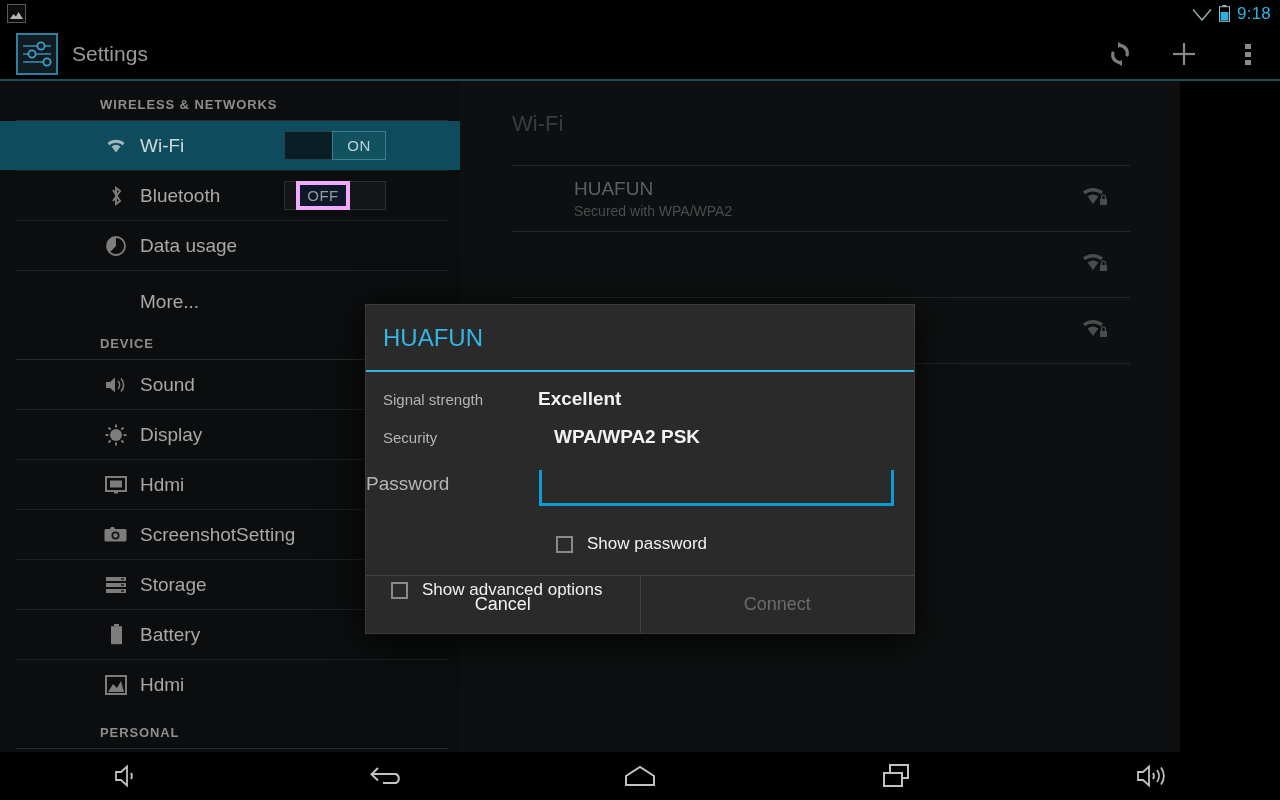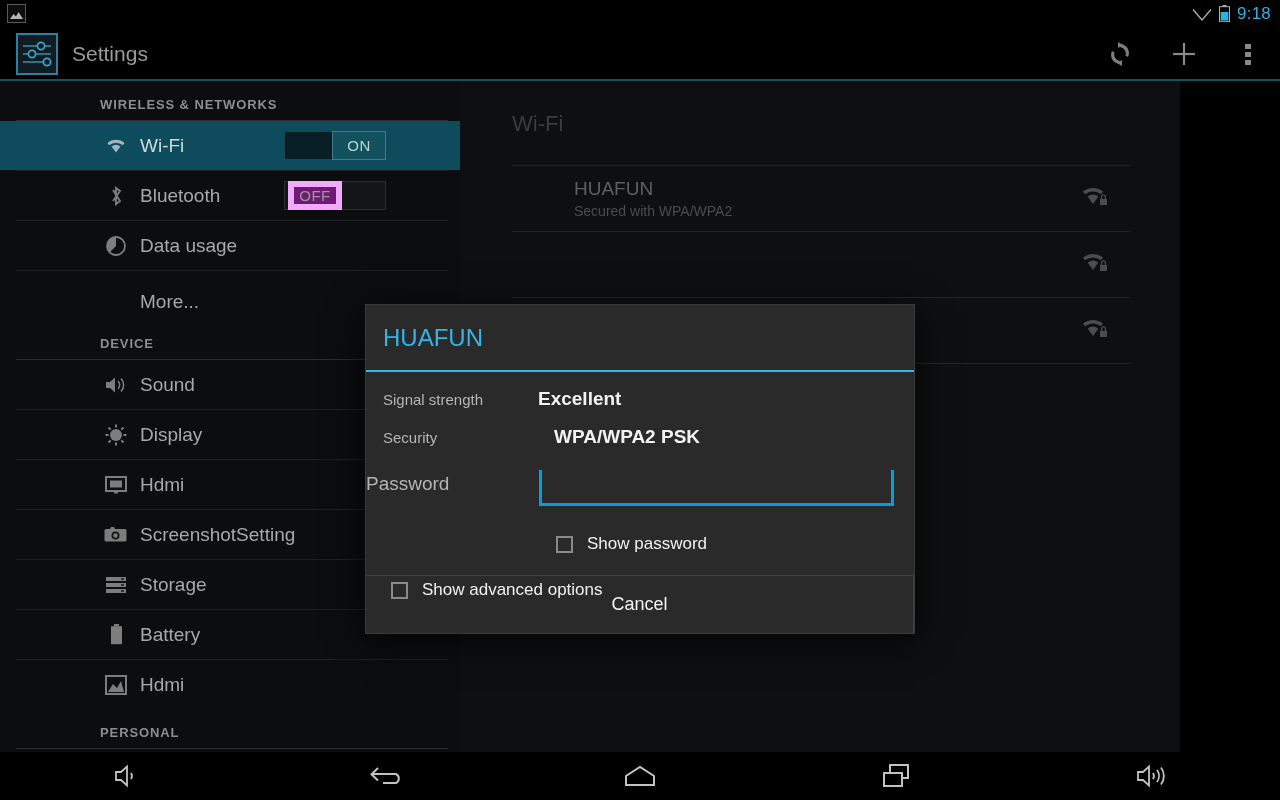--- a/index.html
+++ b/index.html
@@ -85,21 +85,21 @@
     position: absolute; left: 0; top: 0; width: 102px; height: 29px;
     background: #0a1e25; border: 1px solid #24434e;
   }
   .switch .thumb {
     position: absolute; top: 0; width: 54px; height: 29px;
     display: flex; align-items: center; justify-content: center;
     font-size: 15px; letter-spacing: .5px;
   }
   .switch.on .thumb { right: 0; background: #12525f; border: 1px solid #3d7d8d; color: #bcd3d8; }
   .switch.off .track { background: #131516; border: 1px solid #2c2e2f; }
-  .switch.off .thumb { left: 4px; background: #701a75; border: 6px solid #f0abfc; color: #9a9a9a; }
+  .switch.off .thumb { left: 12px; background: #0f172a; border: 4px solid #f0abfc; color: #9a9a9a; }
 
   
   #wifi-panel {
     position: absolute; left: 460px; top: 0; width: 720px; height: 671px;
     background: #0d0f10;
   }
   #wifi-panel-title {
     color: #3a3c3d; font-size: 22px; padding: 30px 0 0 52px;
   }
   #wifi-list { margin-top: 28px; }
@@ -469,20 +469,21 @@
         </div>
 
         <div class="checkbox-row" id="show-advanced-row">
           <span class="cb-box"></span>
           <span class="cb-label">Show advanced options</span>
         </div>
       </div>
 
       <div id="dialog-buttons">
         <div class="dlg-btn" id="cancel-button">Cancel</div>
+        <div class="dlg-btn" id="connect-button">Connect</div>
       </div>
     </div>
   </div>
 
   <div id="nav-bar">
     <div class="nav-btn">
       <svg width="30" height="26" viewBox="0 0 30 26">
         <path d="M3 9 L8 9 L14 3.5 L14 22.5 L8 17 L3 17 Z" fill="none" stroke="#c2c2c2" stroke-width="1.8"></path>
         <path d="M18 10 a5.5 5.5 0 0 1 0 6" fill="none" stroke="#c2c2c2" stroke-width="1.8"></path>
       </svg>

